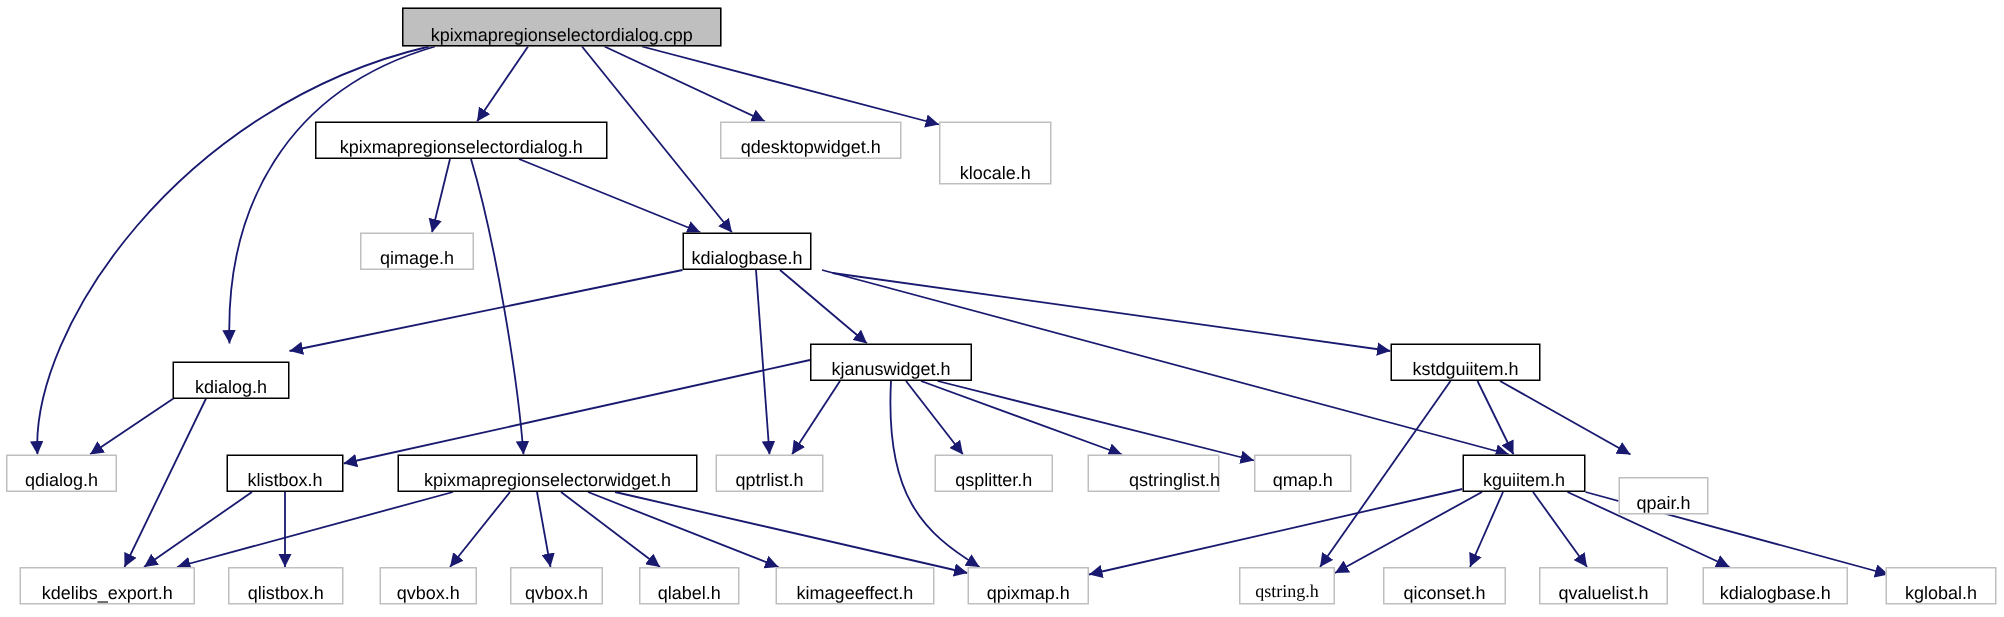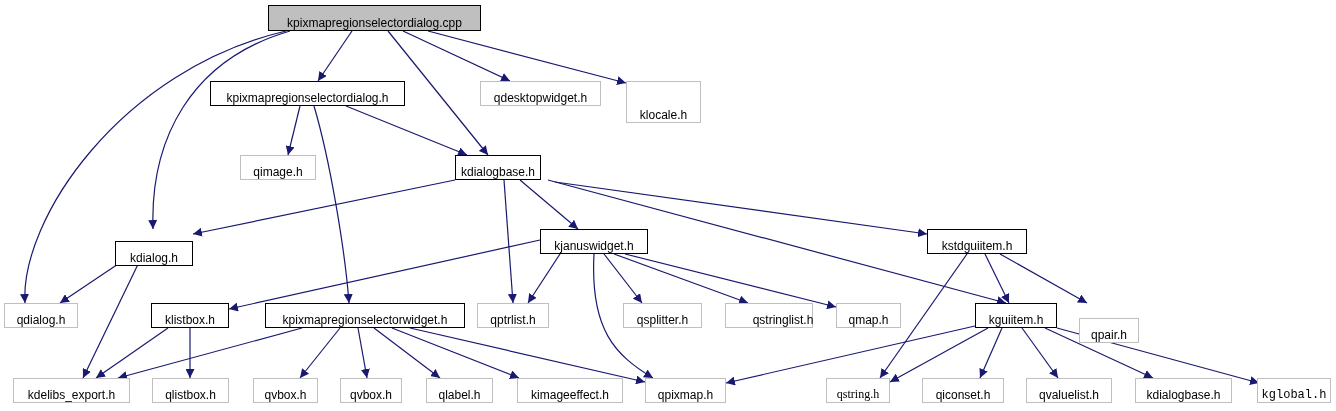--- a/index.html
+++ b/index.html
@@ -145,16 +145,16 @@
     </div>
     <div class="node external" style="left: 922px; top: 378px; width: 82px; height: 25px;">
       <span>qiconset.h</span>
     </div>
     <div class="node external" style="left: 1026px; top: 378px; width: 86px; height: 25px;">
       <span>qvaluelist.h</span>
     </div>
     <div class="node external" style="left: 1135px; top: 378px; width: 97px; height: 25px;">
       <span>kdialogbase.h</span>
     </div>
-    <div class="node external" style="left: 1257px; top: 378px; width: 74px; height: 25px; font-family: Liberation Mono, monospace;">
+    <div class="node external" style="left: 1257px; top: 378px; width: 74px; height: 25px;">
       <span>kglobal.h</span>
     </div>
   </div>
 
 </body></html>

